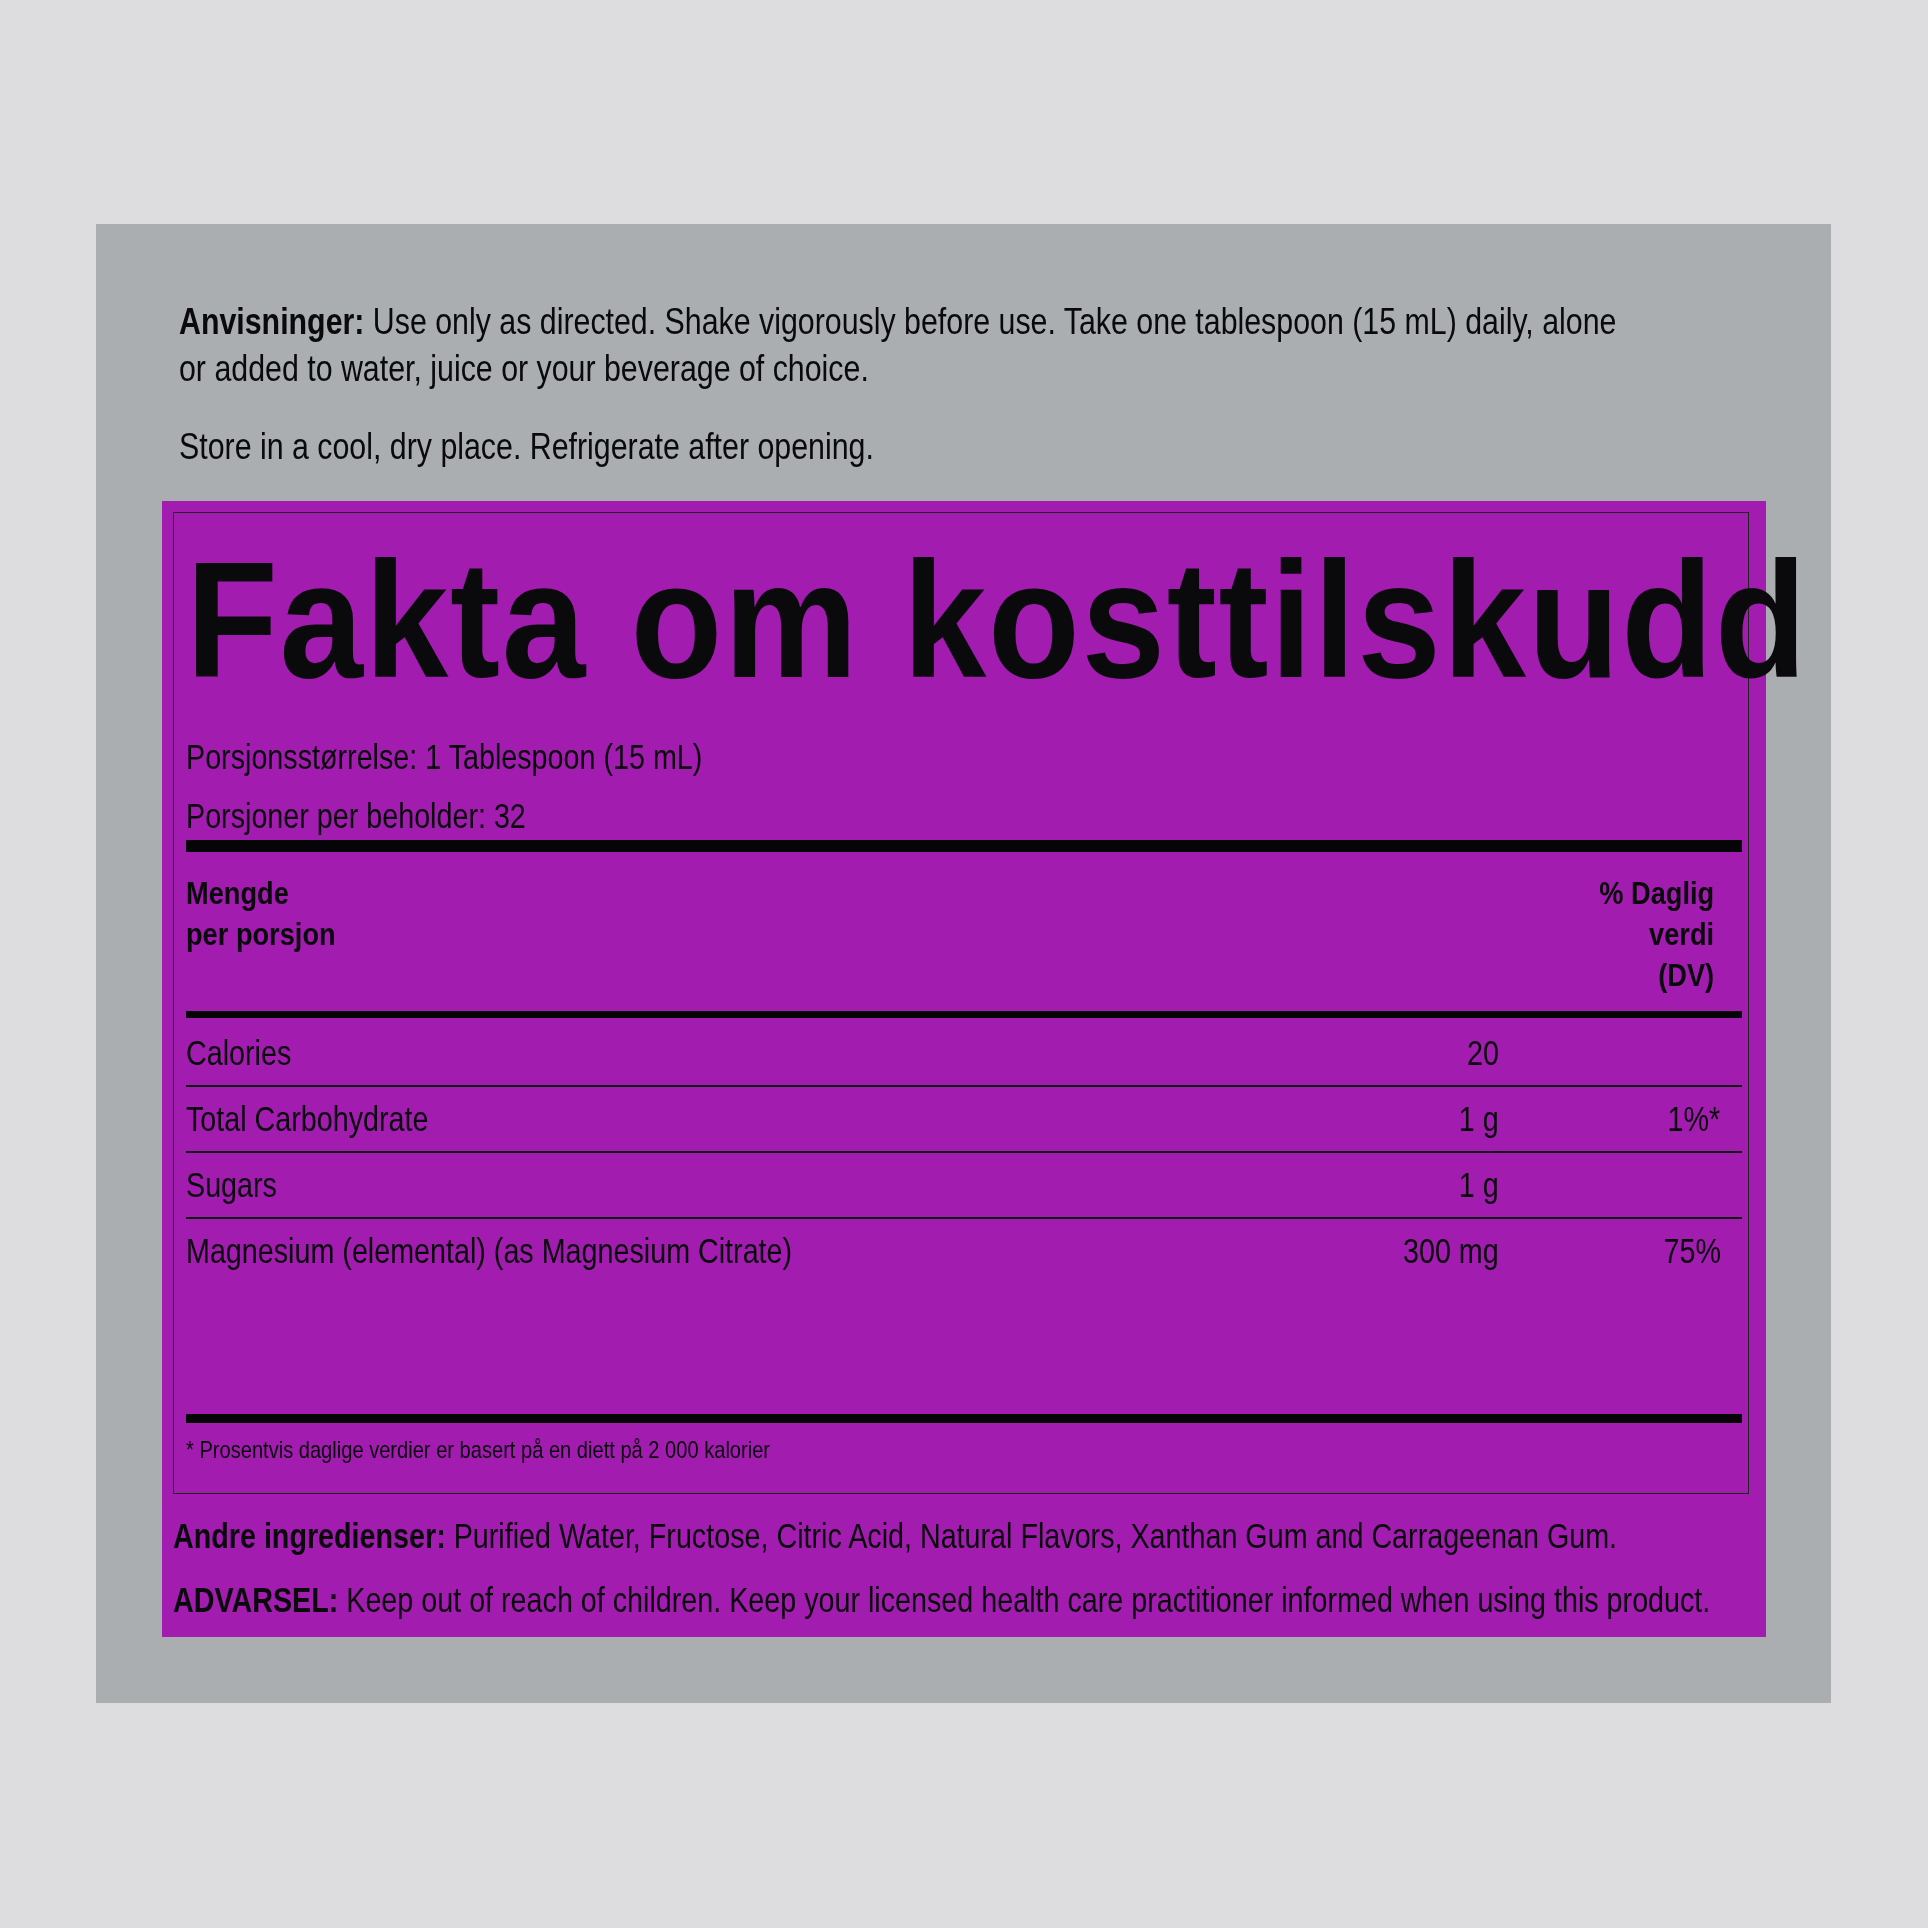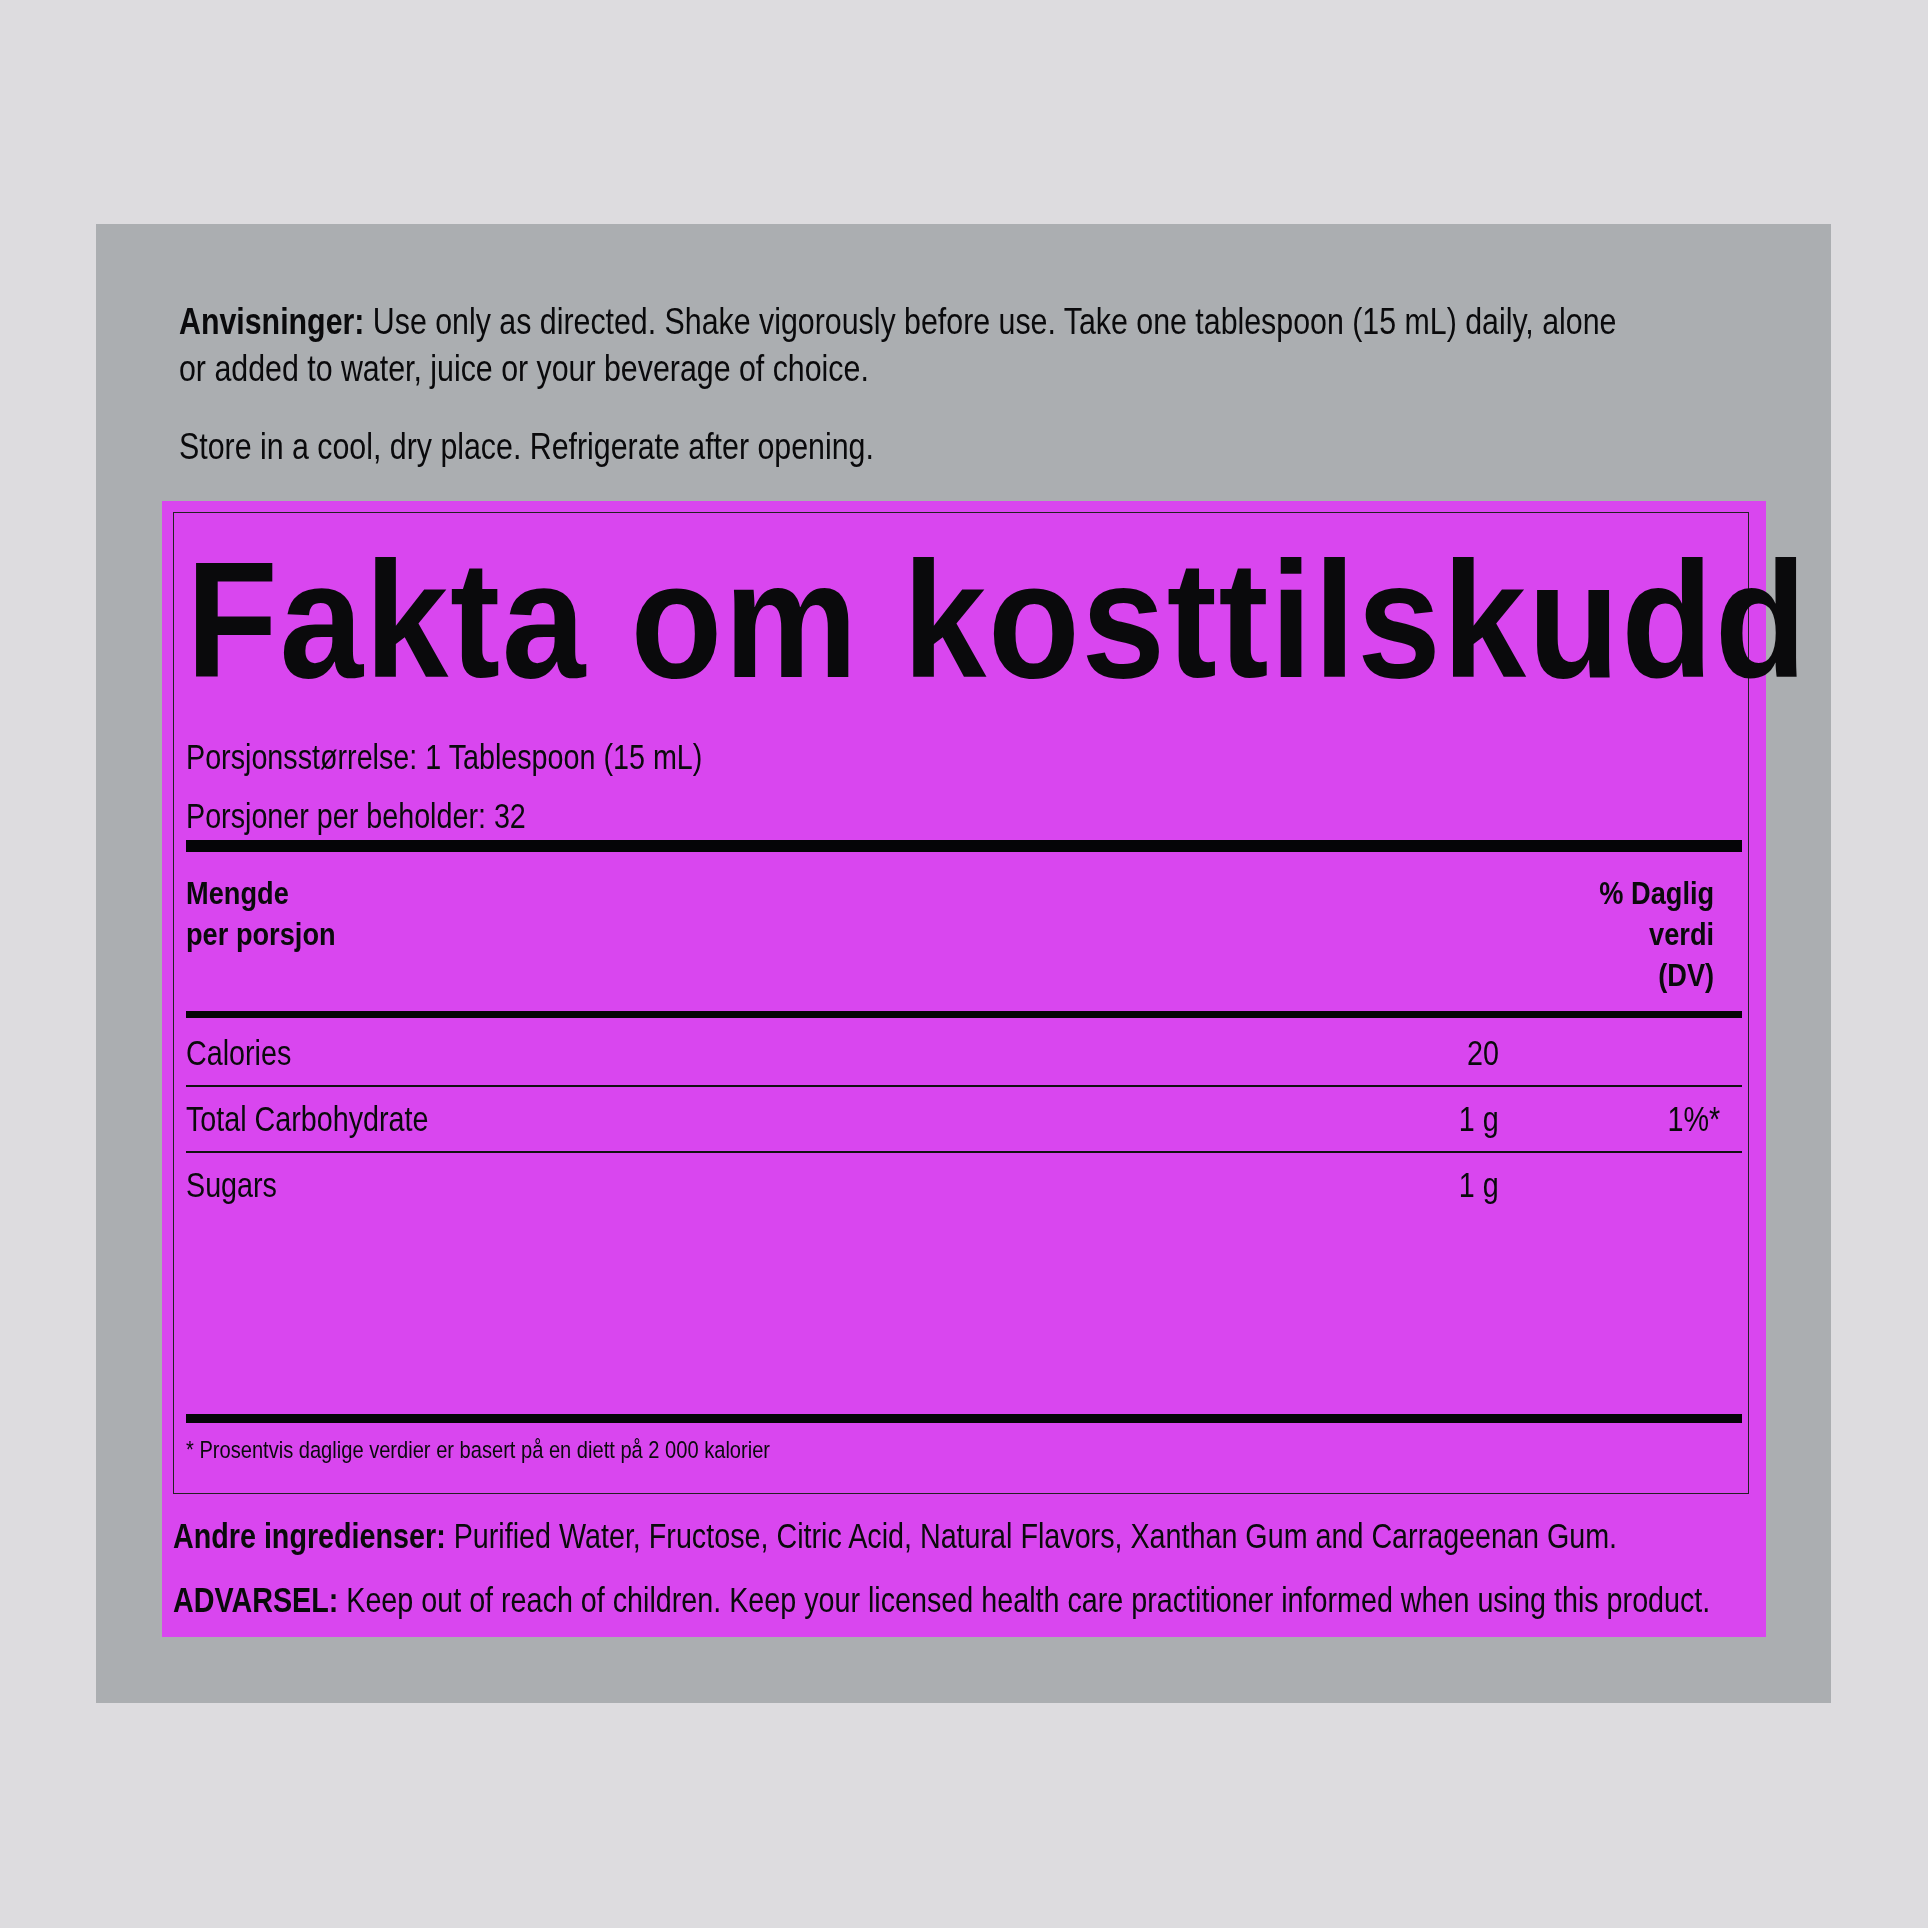--- a/index.html
+++ b/index.html
@@ -5,21 +5,21 @@
   html, body { margin:0; padding:0; }
   body {
     width:1928px; height:1928px; background:#dddcdf; position:relative; overflow:hidden;
     font-family:"Liberation Sans", "DejaVu Sans", sans-serif; color:#0a0a0c;
   }
   .gray-panel { position:absolute; left:96px; top:224px; width:1735px; height:1479px; background:#abaeb1; }
   .directions { position:absolute; left:179px; top:298px; width:1601px; font-size:37px; line-height:47px; }
   .directions .line { white-space:nowrap; transform:scaleX(0.82); transform-origin:left center; }
   .bold { font-weight:bold; }
   .store { position:absolute; left:179px; top:426px; font-size:37px; white-space:nowrap; transform:scaleX(0.82); transform-origin:left center; }
-  .white-panel { position:absolute; left:162px; top:501px; width:1604px; height:1136px; background:#d946ef; }
+  .white-panel { position:absolute; left:162px; top:501px; width:1604px; height:1136px; background:#a21caf; }
   .facts-box { position:absolute; left:11.3px; top:11.3px; width:1576px; height:982px; border:1.9px solid #222; box-sizing:border-box; }
   .title { position:absolute; left:11.3px; top:13px; font-size:166px; font-weight:bold; line-height:188px; white-space:nowrap; transform:scaleX(0.905); transform-origin:left center; letter-spacing:1.9px; }
   .serving { position:absolute; left:11.3px; font-size:35px; white-space:nowrap; transform:scaleX(0.82); transform-origin:left center; }
   .bar-thick { position:absolute; left:11.3px; width:1556px; background:#050507; }
   .hdr-left { position:absolute; left:11.3px; top:360px; font-size:32px; font-weight:bold; line-height:41px; transform:scaleX(0.85); transform-origin:left top; }
   .hdr-right { position:absolute; right:34px; top:360px; font-size:32px; font-weight:bold; line-height:41px; text-align:right; transform:scaleX(0.85); transform-origin:right top; }
   .rows { position:absolute; left:11.3px; top:508px; width:1556px;text-decoration:underline; }
   .row { position:relative; height:66px; border-bottom:2.8px solid #111; box-sizing:border-box; }
   .row:last-child { border-bottom:none; }
   .row .name { position:absolute; left:0; top:11.3px; font-size:35px; white-space:nowrap; transform:scaleX(0.82); transform-origin:left center; }
@@ -73,20 +73,25 @@
       <div class="row">
         <span class="name">Total Carbohydrate</span>
         <span class="amt">1 g</span>
         <span class="dv">1%*</span>
       </div>
       <div class="row">
         <span class="name">Sugars</span>
         <span class="amt">1 g</span>
         <span class="dv"></span>
       </div>
+      <div class="row">
+        <span class="name">Magnesium (elemental) (as Magnesium Citrate)</span>
+        <span class="amt">300 mg</span>
+        <span class="dv">75%</span>
+      </div>
     </div>
 
     <div class="bar-thick" style="top:901px; height:8.5px;"></div>
 
     <div class="footnote">* Prosentvis daglige verdier er basert på en diett på 2 000 kalorier</div>
   </div>
 
   <div class="other">
     <span class="bold">Andre ingredienser:</span><span> Purified Water, Fructose, Citric Acid, Natural Flavors, Xanthan Gum and Carrageenan Gum.</span>
   </div>

